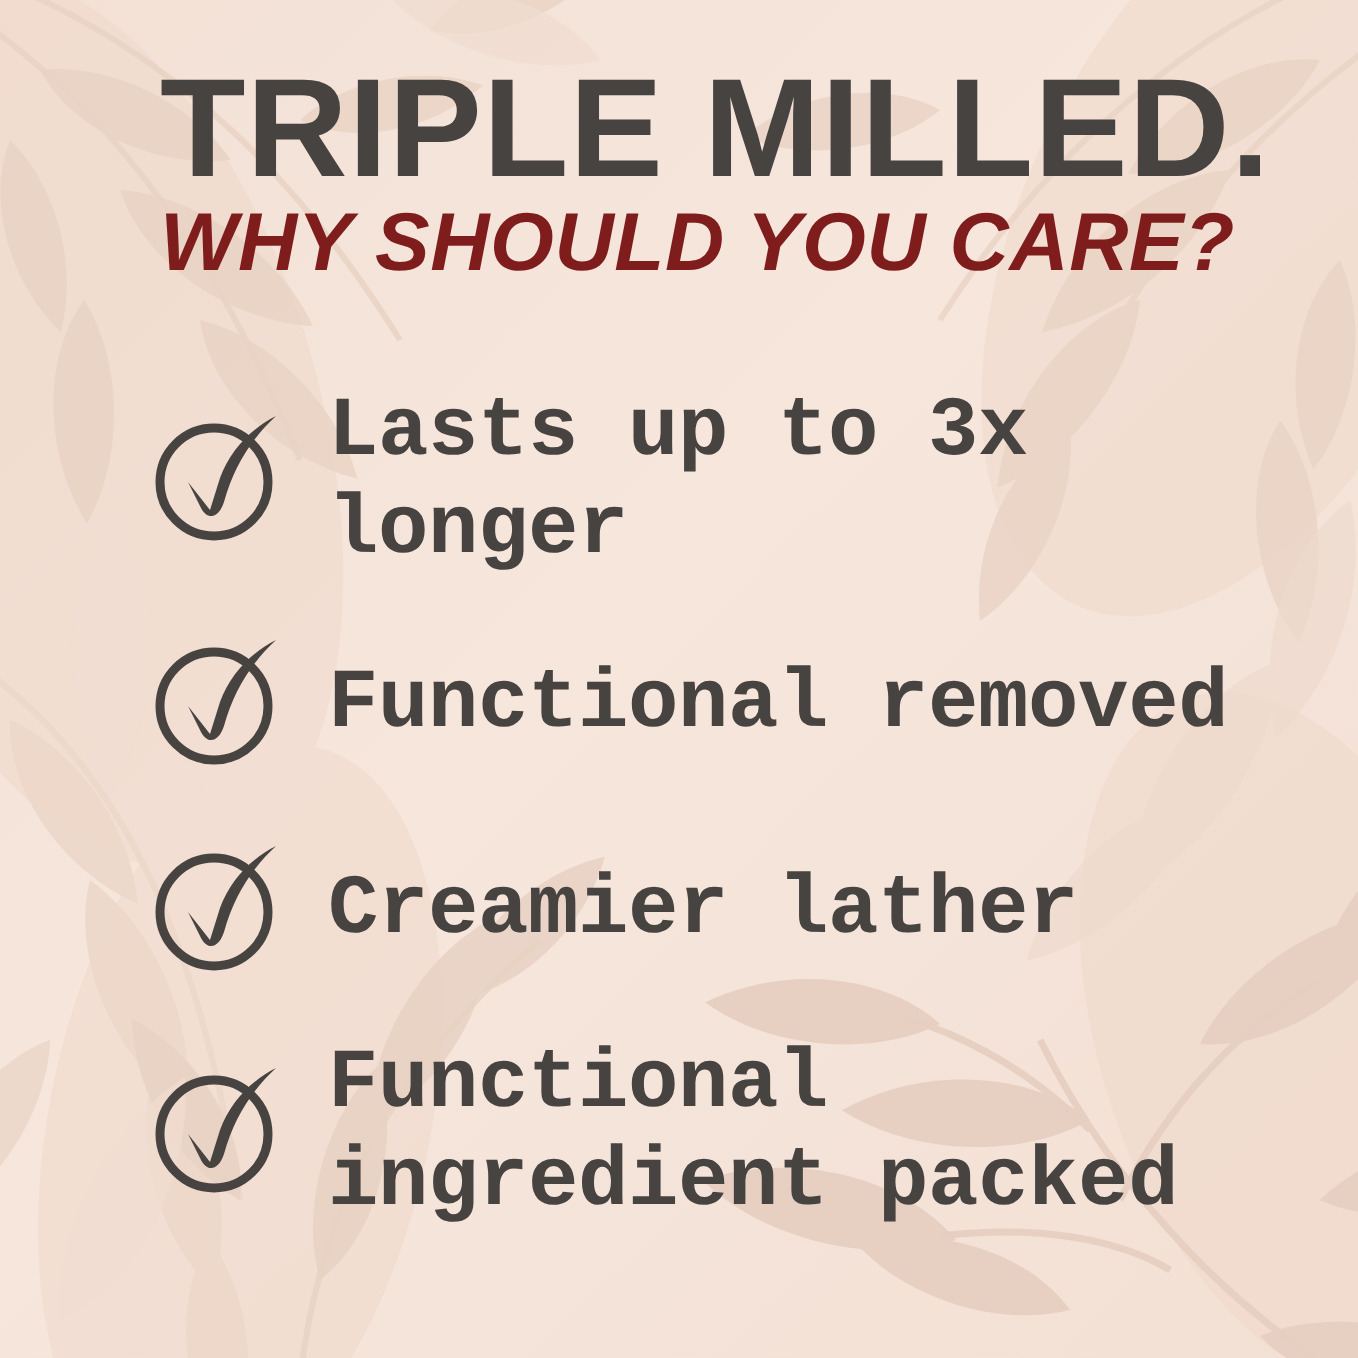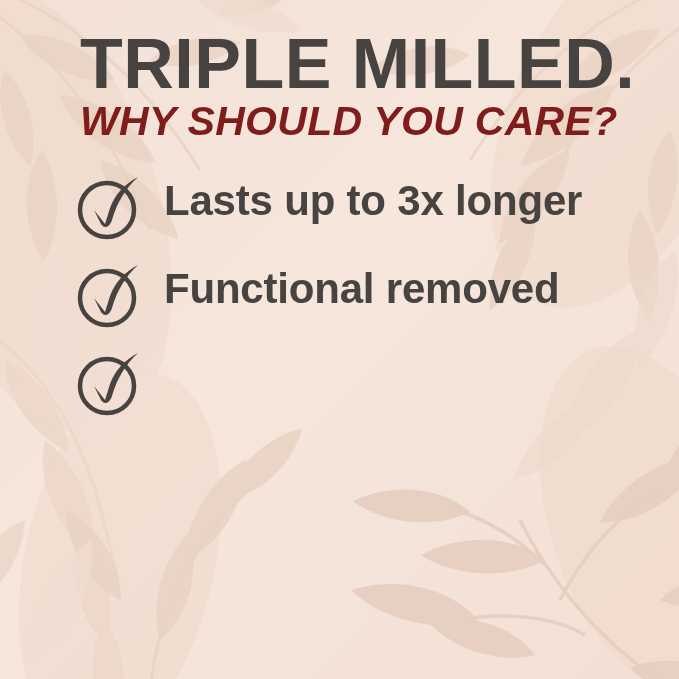--- a/index.html
+++ b/index.html
@@ -68,23 +68,24 @@
     left: 74px;
     top: 170px;
     width: 590px;
     margin: 0;
     padding: 0;
     list-style: none;
   }
 
   .benefit-row {
     display: flex;
-    align-items: flex-start;
+    align-items: center;
     min-height: 87px;
-    margin: 0 0 1px 0;
+    margin: 16px 0 1px 0;
+    font-family: Liberation Mono, monospace;
   }
 
   .check-wrap {
     flex: 0 0 auto;
     width: 72px;
     height: 70px;
     position: relative;
     margin-top: 4px;
   }
 
@@ -245,18 +246,28 @@
       </li>
 
 
       <li class="benefit-row">
         <span class="check-wrap">
           <svg viewBox="0 0 72 70" aria-hidden="true">
             <circle cx="33" cy="36" r="27" fill="none" stroke="#474341" stroke-width="4.5"></circle>
             <path d="M20 36 L31 50 L36 34 C41 20 52 9 64 3 C52 14 43 28 38 46 C35 55 29 55 26 48 Z" fill="#474341"></path>
           </svg>
         </span>
-      </li>
-
+        <span class="benefit-text">Creamier lather</span>
+      </li>
+
+      <li class="benefit-row">
+        <span class="check-wrap">
+          <svg viewBox="0 0 72 70" aria-hidden="true">
+            <circle cx="33" cy="36" r="27" fill="none" stroke="#474341" stroke-width="4.5"></circle>
+            <path d="M20 36 L31 50 L36 34 C41 20 52 9 64 3 C52 14 43 28 38 46 C35 55 29 55 26 48 Z" fill="#474341"></path>
+          </svg>
+        </span>
+        <span class="benefit-text">Functional ingredient packed</span>
+      </li>
 
     </ul>
   </div>
 </div>
 
 </body></html>

